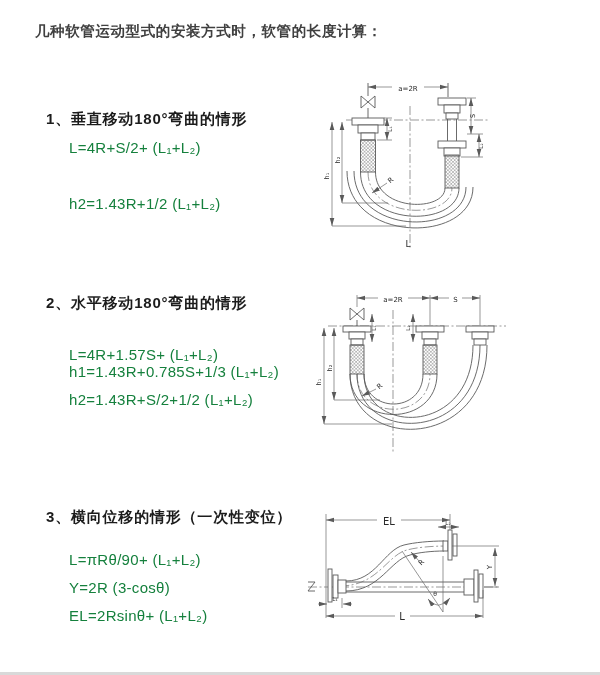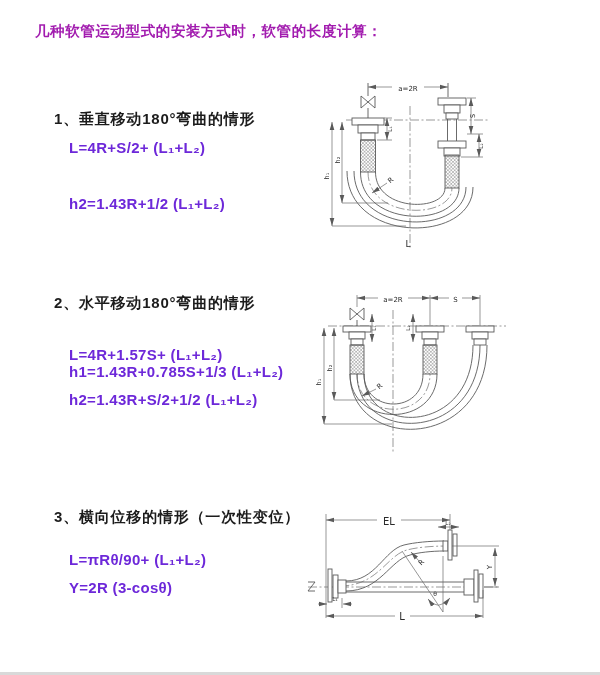--- a/index.html
+++ b/index.html
@@ -1,23 +1,23 @@
 <!DOCTYPE html>
 <html><head>
 <meta charset="utf-8">
 <style>
   html,body{margin:0;padding:0;background:#fff;}
   .page{position:relative;width:600px;height:675px;background:#ffffff;overflow:hidden;
         font-family:"Liberation Sans",sans-serif;color:#1c1c1c;}
   .page-title{position:absolute;left:35px;top:22px;font-size:14.5px;font-weight:bold;
-        letter-spacing:0.6px;color:#a21caf;white-space:nowrap;}
+        letter-spacing:0.6px;color:#404040;white-space:nowrap;}
   .sec-heading{position:absolute;left:46px;font-size:15px;font-weight:bold;
-        letter-spacing:0.8px;white-space:nowrap;margin-left:8px;}
-  .formula{position:absolute;left:69px;font-size:15px;font-weight:700;
-        letter-spacing:0.3px;white-space:nowrap;color:#6d28d9;}
+        letter-spacing:0.8px;white-space:nowrap;}
+  .formula{position:absolute;left:69px;font-size:15px;font-weight:400;
+        letter-spacing:0.3px;white-space:nowrap;color:#15803d;}
   .diagram{position:absolute;}
   .ln{fill:none;stroke:#5a5a5a;stroke-width:0.9;}
   .thin{fill:none;stroke:#6a6a6a;stroke-width:0.7;}
   .cl{fill:none;stroke:#6f6f6f;stroke-width:0.7;stroke-dasharray:9 2.5 2 2.5;}
   .fr{fill:#ffffff;stroke:#5a5a5a;stroke-width:0.9;}
   .lbl{font-family:"DejaVu Sans",sans-serif;fill:#2a2a2a;text-anchor:middle;}
   .bg{fill:#ffffff;stroke:none;}
   .bottom-edge{position:absolute;left:0;bottom:0;width:600px;height:3px;background:#d9d9d9;}
 </style>
 </head>
@@ -32,20 +32,21 @@
   <div class="formula" style="top:195px">h2=1.43R+1/2 (L₁+L₂)</div>
 
   <div class="sec-heading" style="top:294px">2、水平移动180°弯曲的情形</div>
   <div class="formula" style="top:346px">L=4R+1.57S+ (L₁+L₂)</div>
   <div class="formula" style="top:363px">h1=1.43R+0.785S+1/3 (L₁+L₂)</div>
   <div class="formula" style="top:391px">h2=1.43R+S/2+1/2 (L₁+L₂)</div>
 
   <div class="sec-heading" style="top:508px">3、横向位移的情形（一次性变位）</div>
   <div class="formula" style="top:551px">L=πRθ/90+ (L₁+L₂)</div>
   <div class="formula" style="top:579px">Y=2R (3-cosθ)</div>
+  <div class="formula" style="top:607px">EL=2Rsinθ+ (L₁+L₂)</div>
 
   <svg class="diagram" style="left:300px;top:70px" width="290" height="195" viewBox="0 0 290 195">
     <defs>
       <marker id="d1e" markerWidth="9" markerHeight="6" refX="8" refY="3" orient="auto" markerUnits="userSpaceOnUse">
         <path d="M0,0.7 L8,3 L0,5.3 Z" fill="#5a5a5a"></path>
         </marker>
       <marker id="d1s" markerWidth="9" markerHeight="6" refX="1" refY="3" orient="auto" markerUnits="userSpaceOnUse">
         <path d="M9,0.7 L1,3 L9,5.3 Z" fill="#5a5a5a"></path>
         </marker>
       <pattern id="h1p" width="3.4" height="3.4" patternUnits="userSpaceOnUse">

